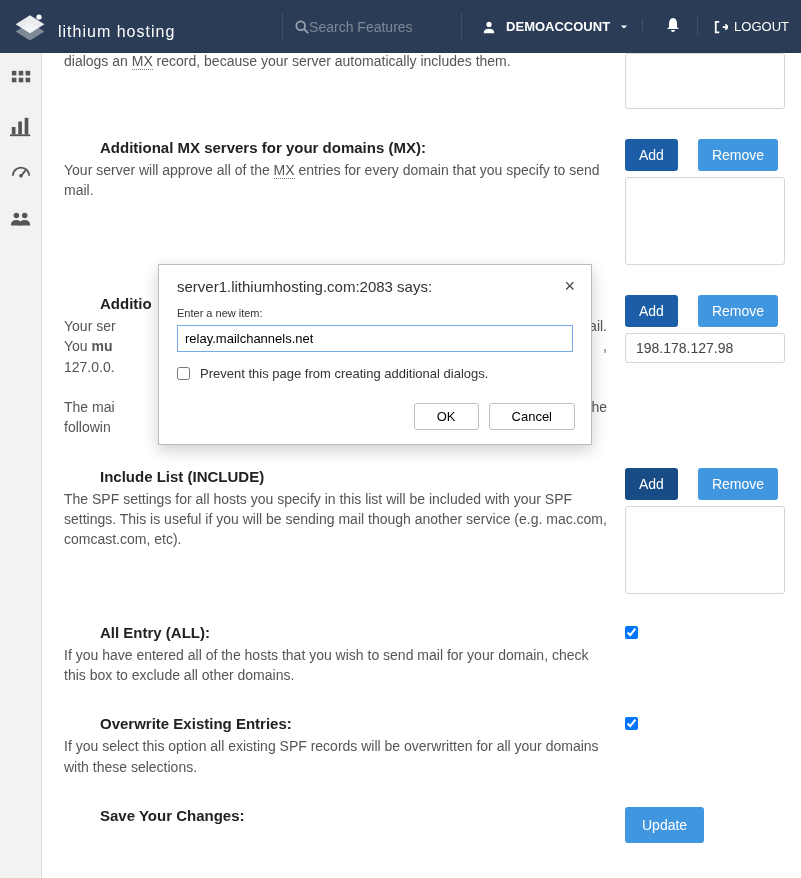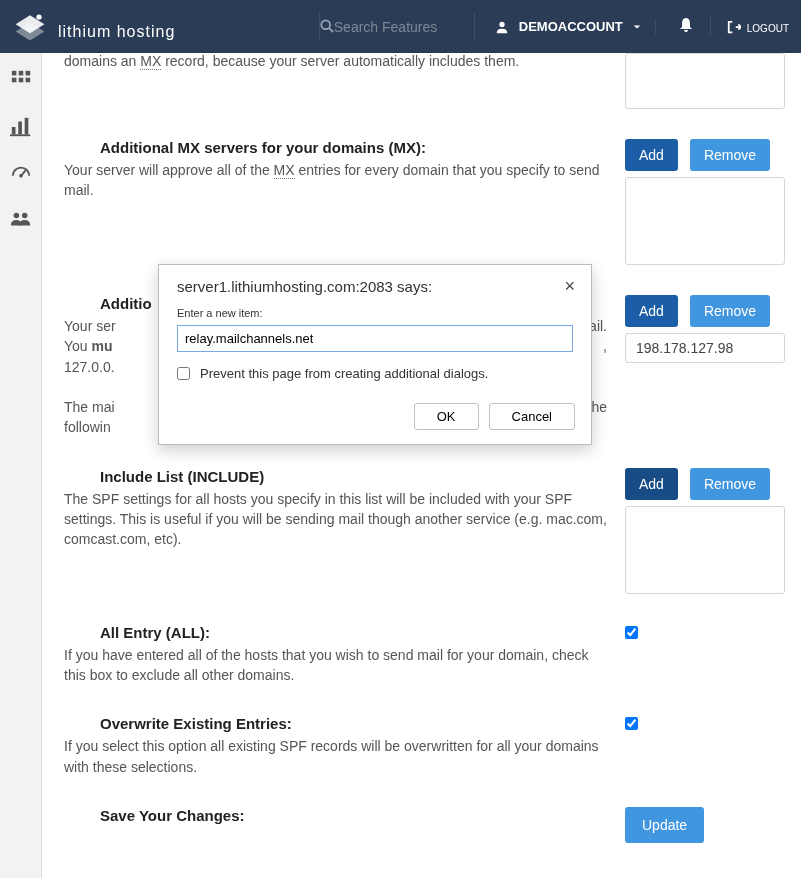--- a/index.html
+++ b/index.html
@@ -3,38 +3,38 @@
   <meta charset="utf-8">
   <style>
     * { box-sizing: border-box; margin: 0; padding: 0; }
     body { font-family: -apple-system, BlinkMacSystemFont, "Segoe UI", Arial, sans-serif; font-size: 14px; color: #333; background: #fff; }
     
     .topbar { background: #2b3d56; height: 53px; display: flex; align-items: center; color: #fff; padding: 0 12px; }
     .logo-area { display: flex; align-items: flex-end; gap: 10px; }
     .logo-svg { width: 36px; height: 28px; }
     .logo-text { font-size: 16px; letter-spacing: 1px; }
     .topbar-right { margin-left: auto; display: flex; align-items: center; gap: 6px; }
-    .search-area { display: flex; align-items: flex-start; padding: 6px 0; border-left: 1px solid rgba(255,255,255,0.1); border-right: 1px solid rgba(255,255,255,0.1); }
+    .search-area { display: flex; align-items: center; padding: 6px 12px; border-left: 1px solid rgba(255,255,255,0.1); border-right: 1px solid rgba(255,255,255,0.1); }
     .search-area input { background: transparent; border: none; color: #9aa5b5; font-size: 14px; width: 140px; outline: none; }
     .search-area input::placeholder { color: #7d8896; }
     .acct-area { display: flex; align-items: center; gap: 10px; padding: 0 14px; border-right: 1px solid rgba(255,255,255,0.1); font-weight: 600; font-size: 13px; }
     .bell-area { padding: 0 16px; border-right: 1px solid rgba(255,255,255,0.1); }
-    .logout-area { display: flex; align-items: flex-end; gap: 6px; padding-left: 10px; font-size: 10px; font-weight: 500; }
+    .logout-area { display: flex; align-items: center; gap: 6px; padding-left: 10px; font-size: 13px; font-weight: 500; }
 
     .layout { display: flex; min-height: calc(878px - 53px); }
     .sidebar { width: 42px; background: #f2f2f2; border-right: 1px solid #ddd; padding-top: 16px; display: flex; flex-direction: column; align-items: center; gap: 22px; }
     .sidebar .sidebar-icon { color: #555; }
 
     .main { flex: 1; padding: 0 16px 20px 22px; position: relative; }
     .content-wrap { max-width: 740px; }
 
     .row { display: flex; align-items: flex-start; margin-top: 30px; gap: 18px; }
     .row-text { flex: 1; }
     .row-controls { width: 160px; display: flex; flex-direction: column; align-items: flex-start; }
-    .btn-row { display: flex; gap: 12px; margin-bottom: 6px; justify-content: space-between; }
+    .btn-row { display: flex; gap: 20px; margin-bottom: 6px; justify-content: space-between; }
     .btn { border: 1px solid transparent; border-radius: 3px; padding: 7px 13px; font-size: 14px; cursor: pointer; color: #fff; }
     .btn-add { background: #1b5da6; }
     .btn-add.active { background: #1b5da6; }
     .btn-remove { background: #4196e0; }
     .btn-update { background: #4196e0; padding: 9px 16px; }
     .txtbox { border: 1px solid #d6d6d6; border-radius: 3px; width: 160px; height: 88px; background: #fff; }
     .txtbox-line { border: 1px solid #d6d6d6; border-radius: 3px; width: 160px; padding: 6px 10px; font-size: 14px; color: #444; background: #fff; }
 
     h4 { font-size: 15px; font-weight: 700; color: #222; margin-bottom: 4px; margin-left: 36px; }
     .desc { color: #555; font-size: 14px; line-height: 1.45; }
@@ -140,21 +140,21 @@
     </div>
   </div>
 
   <div class="main">
 
     <div class="content-wrap">
 
     <div class="row mb-first">
       <div class="row-text">
         <p class="intro">
-          <span>domains an </span><span class="dotted">MX</span><span> record, because your server automatically includes them.</span>
+          <span>dialogs an </span><span class="dotted">MX</span><span> record, because your server automatically includes them.</span>
         </p>
       </div>
       <div class="row-controls">
         <div class="txtbox" style="height:56px"></div>
       </div>
     </div>
 
     <div class="row">
       <div class="row-text">
         <h4>

